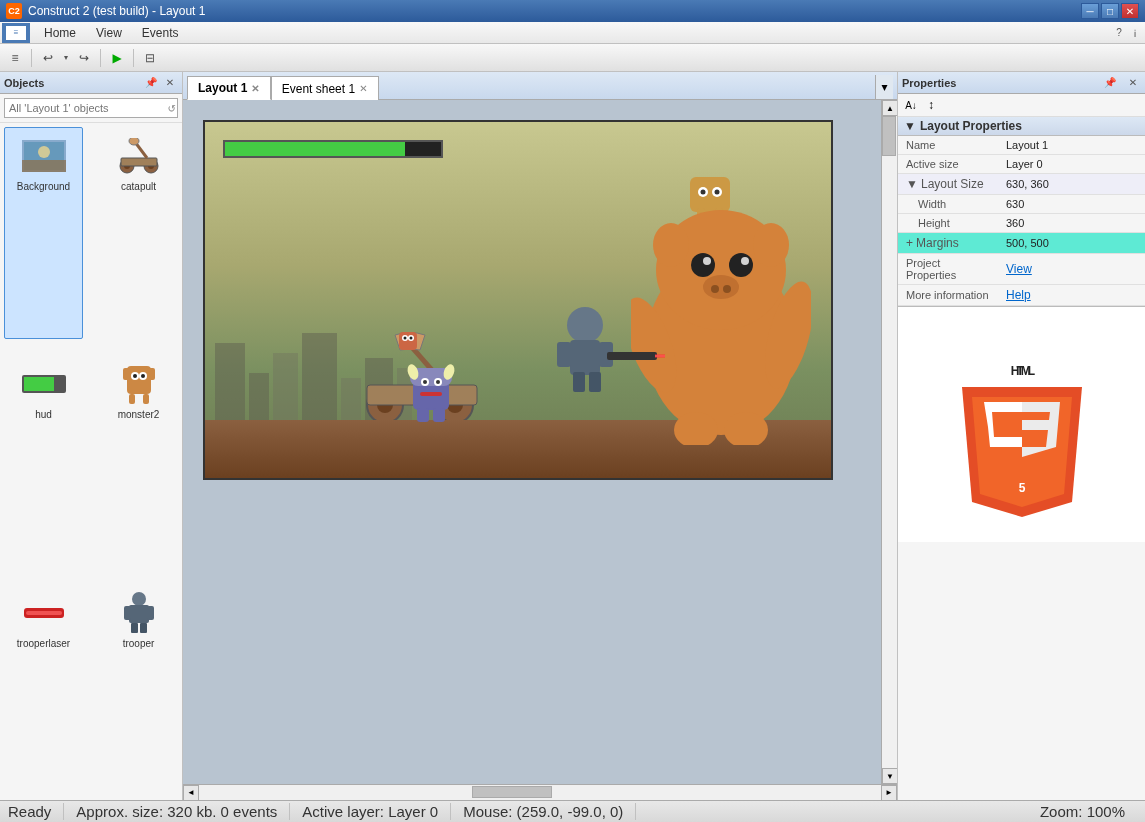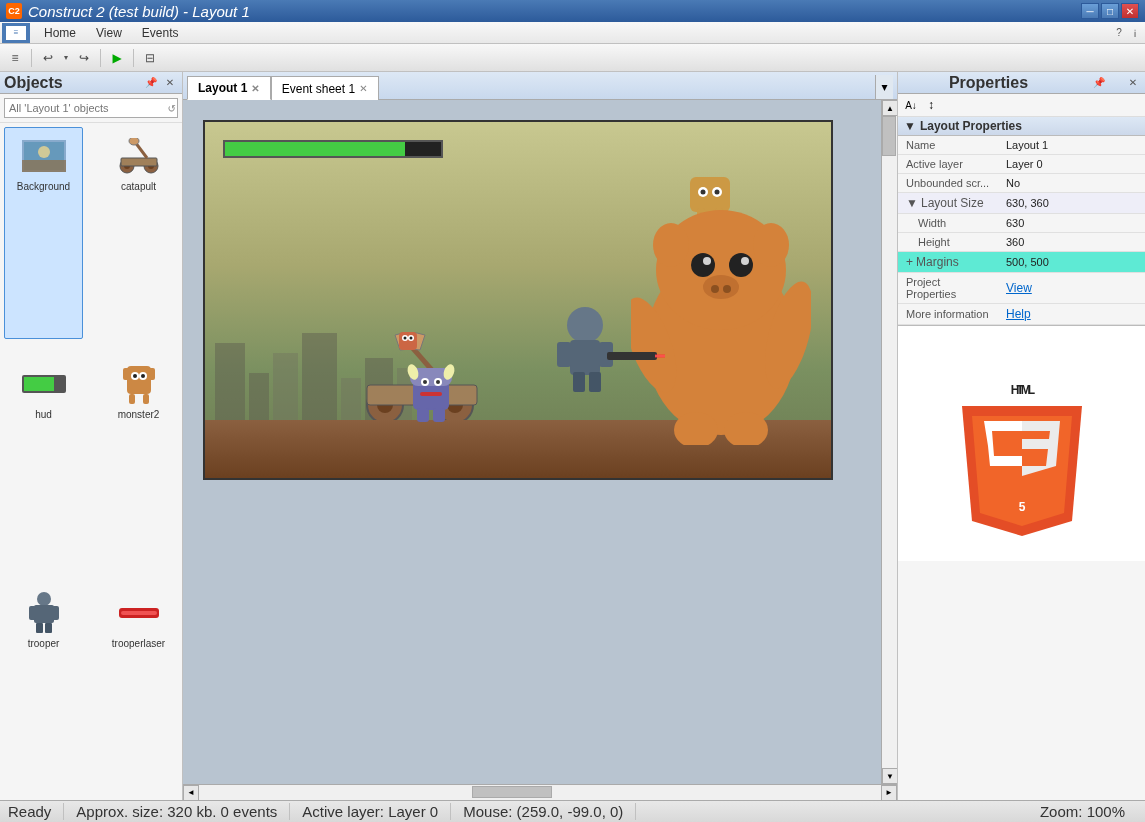--- a/index.html
+++ b/index.html
@@ -10,21 +10,21 @@
       background: linear-gradient(to bottom, #4a7ab5, #2c5a9a);
       color: white;
       height: 22px;
       display: flex;
       align-items: center;
       padding: 0 6px;
       gap: 6px;
       flex-shrink: 0;
     }
     .title-bar-icon { width: 16px; height: 16px; background: #ff6600; border-radius: 2px; display: flex; align-items: center; justify-content: center; font-size: 9px; color: white; font-weight: bold; flex-shrink: 0; }
-    .title-bar-text { flex: 1; font-size: 15px; font-style: italic; }
+    .title-bar-text { flex: 1; font-size: 12px; }
     .title-bar-buttons { display: flex; gap: 2px; }
     .title-btn { width: 18px; height: 16px; background: linear-gradient(to bottom, #6a9fd8, #4a7ab5); border: 1px solid #2c5a9a; color: white; display: flex; align-items: center; justify-content: center; font-size: 10px; cursor: pointer; }
     .title-btn.close { background: linear-gradient(to bottom, #e05050, #c03030); }
 
     
     .menu-bar {
       background: linear-gradient(to bottom, #f8f8f8, #e8e8e8);
       border-bottom: 1px solid #c0c0c0;
       height: 22px;
       display: flex;
@@ -70,21 +70,21 @@
     }
     .panel-header {
       background: linear-gradient(to bottom, #dde8f5, #c8d8ed);
       border-bottom: 1px solid #aaa;
       height: 22px;
       display: flex;
       align-items: center;
       padding: 0 4px;
       gap: 2px;
     }
-    .panel-title { flex: 1; font-size: 16px; font-weight: bold; color: #333; }
+    .panel-title { flex: 1; font-size: 11px; font-weight: bold; color: #333; }
     .panel-icon-btn { width: 16px; height: 16px; display: flex; align-items: center; justify-content: center; cursor: pointer; color: #555; font-size: 10px; }
     .panel-search {
       padding: 4px;
       border-bottom: 1px solid #ddd;
     }
     .search-input {
       width: 100%;
       height: 20px;
       border: 1px solid #aaa;
       padding: 0 20px 0 4px;
@@ -219,22 +219,21 @@
       flex-direction: column;
       flex-shrink: 0;
     }
     .props-header {
       background: linear-gradient(to bottom, #dde8f5, #c8d8ed);
       border-bottom: 1px solid #aaa;
       height: 22px;
       display: flex;
       align-items: center;
       padding: 0 4px;
-      gap: 17px;
-      text-align: center;
+      gap: 6px;
     }
     .props-toolbar {
       display: flex;
       gap: 2px;
       padding: 2px 4px;
       border-bottom: 1px solid #ddd;
     }
     .props-icon-btn { width: 18px; height: 18px; display: flex; align-items: center; justify-content: center; cursor: pointer; font-size: 10px; }
     .props-section-header {
       background: linear-gradient(to bottom, #dde8f5, #ccd8ea);
@@ -394,40 +393,40 @@
             <circle cx="24" cy="14" r="4" fill="white"></circle>
             <circle cx="16" cy="14" r="2" fill="#222"></circle>
             <circle cx="24" cy="14" r="2" fill="#222"></circle>
           </svg>
         </div>
         <span class="object-label">monster2</span>
       </div>
 
       <div class="object-item">
         <div class="object-icon">
+          <svg width="40" height="10">
+            <rect width="40" height="10" rx="3" fill="#cc2222"></rect>
+            <rect x="2" y="3" width="36" height="4" rx="2" fill="#ff6666" opacity="0.7"></rect>
+          </svg>
+        </div>
+        <span class="object-label">trooperlaser</span>
+      </div>
+
+      <div class="object-item">
+        <div class="object-icon">
           <svg width="36" height="44">
             <circle cx="18" cy="8" r="7" fill="#667788"></circle>
             <rect x="8" y="14" width="20" height="18" rx="2" fill="#556677"></rect>
             <rect x="3" y="15" width="7" height="14" rx="2" fill="#556677"></rect>
             <rect x="26" y="15" width="7" height="14" rx="2" fill="#556677"></rect>
             <rect x="10" y="32" width="7" height="10" rx="1" fill="#445566"></rect>
             <rect x="19" y="32" width="7" height="10" rx="1" fill="#445566"></rect>
           </svg>
         </div>
         <span class="object-label">trooper</span>
-      </div>
-
-      <div class="object-item">
-        <div class="object-icon">
-          <svg width="40" height="10">
-            <rect width="40" height="10" rx="3" fill="#cc2222"></rect>
-            <rect x="2" y="3" width="36" height="4" rx="2" fill="#ff6666" opacity="0.7"></rect>
-          </svg>
-        </div>
-        <span class="object-label">trooperlaser</span>
       </div>
 
     </div>
   </div>
 
   <div class="canvas-area">
 
     <div class="tab-bar">
       <div class="tab active">
         <span>Layout 1</span>
@@ -602,26 +601,22 @@
         <span>▼</span>
         <span>Layout Properties</span>
       </div>
       <table class="props-table">
         <tbody>
             <tr>
           <td>Name</td>
           <td>Layout 1</td>
         </tr>
         <tr>
-          <td>Active layer</td>
+          <td>Active size</td>
           <td>Layer 0</td>
-        </tr>
-        <tr>
-          <td>Unbounded scr...</td>
-          <td>No</td>
         </tr>
 
         <tr style="background:#eeeef8;">
           <td>
             <span>▼</span>
             <span>Layout Size</span>
           </td>
           <td>630, 360</td>
         </tr>
         <tr>

